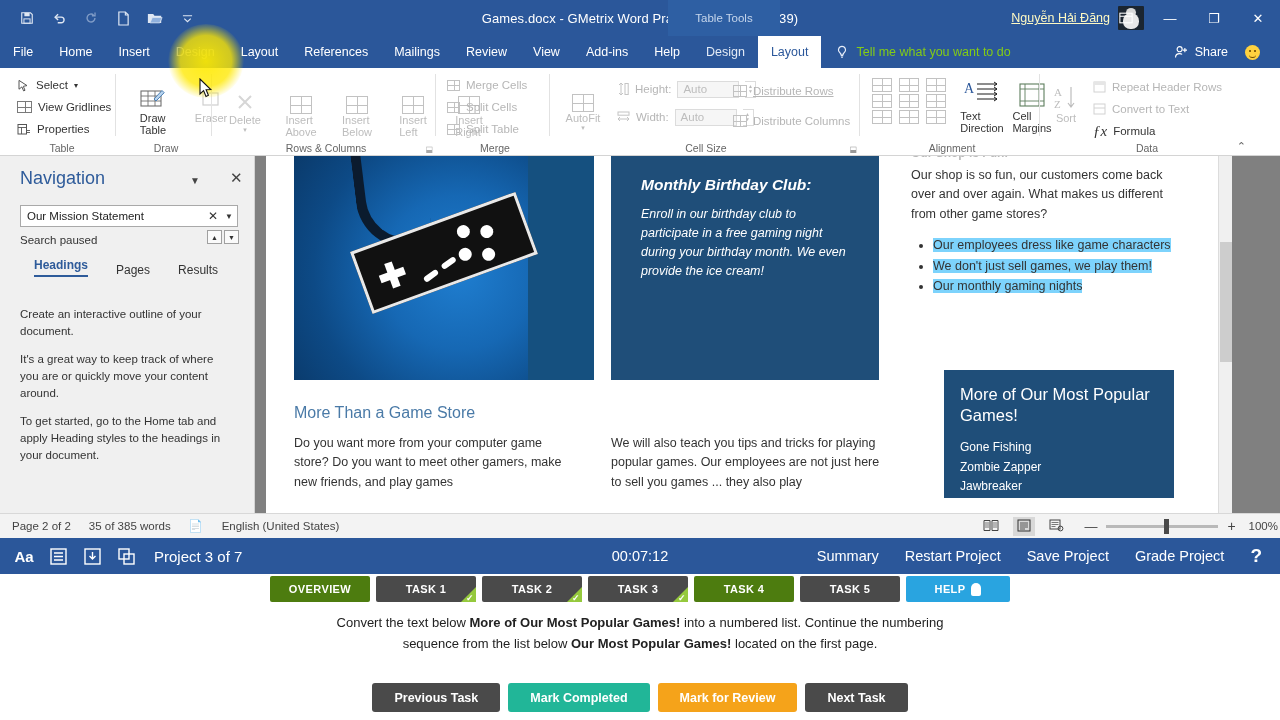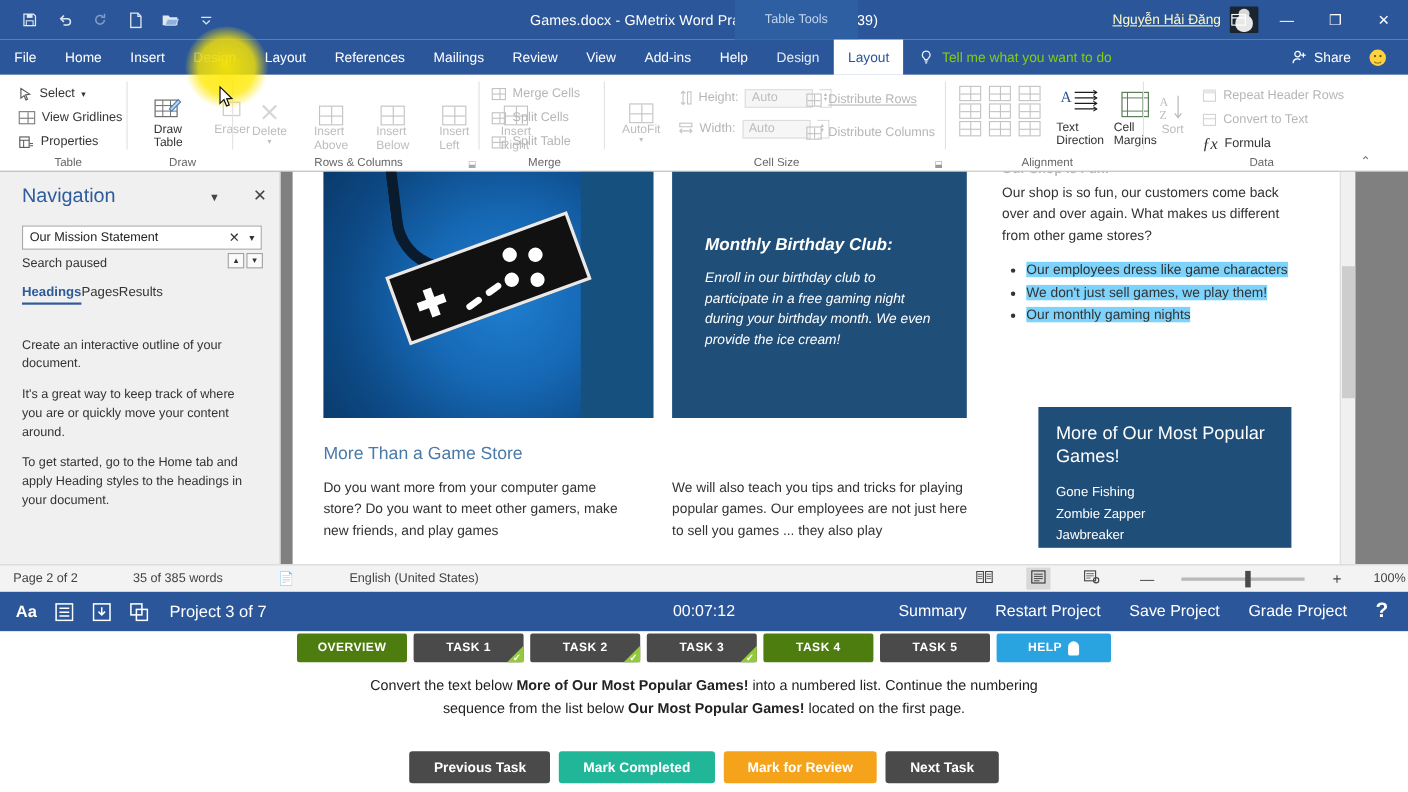--- a/index.html
+++ b/index.html
@@ -84,21 +84,21 @@
   .gridicon { width: 22px; height: 18px; border: 1.2px solid #7a7a7a; position: relative; }
   .gridicon::before { content:""; position:absolute; left:0; right:0; top:50%; height:1.2px; background:#7a7a7a; }
   .gridicon::after { content:""; position:absolute; top:0; bottom:0; left:50%; width:1.2px; background:#7a7a7a; }
   .gridicon.dim { border-color:#c2c2c2; }
   .gridicon.dim::before, .gridicon.dim::after { background:#c2c2c2; }
 
   
   .statusbar {
     position: absolute; left: 0; top: 513px; width: 1280px; height: 25px;
     background: #f3f3f3; border-top: 1px solid #d8d8d8;
-    display: flex; align-items: center; font-size: 11.5px; color: #444; gap: 16px;
+    display: flex; align-items: center; font-size: 11.5px; color: #444;
   }
   .statusbar .sgap { width: 18px; }
   .zoomslider { width: 112px; height: 3px; background: #b9b9b9; position: relative; }
   .zoomknob { position: absolute; left: 58px; top: -6px; width: 5px; height: 15px; background: #4a4a4a; }
 
   
   .docarea { position: absolute; left: 0; top: 156px; width: 1280px; height: 357px; background: #808080; overflow: hidden; }
   .navpane { position: absolute; left: 0; top: 0; width: 255px; height: 357px; background: #f0f0f0; border-right: 1px solid #d4d4d4; }
   .navtitle { position: absolute; left: 20px; top: 12px; font-size: 18px; color: #2e5b9a; }
   .navchev { position: absolute; left: 190px; top: 19px; font-size: 10px; color: #444; }
@@ -107,21 +107,21 @@
     position: absolute; left: 20px; top: 49px; width: 218px; height: 22px;
     border: 1px solid #a9a9a9; background: #fff; display: flex; align-items: center; padding: 0 4px 0 6px;
     font-size: 11.5px; color: #222;
   }
   .navsearch .x { margin-left: auto; font-size: 12px; color: #333; }
   .navsearch .dd { margin-left: 7px; font-size: 8px; color: #333; }
   .navpaused { position: absolute; left: 20px; top: 78px; font-size: 11.5px; color: #333; }
   .navarrows { position: absolute; left: 207px; top: 74px; display: flex; gap: 2px; }
   .navarrows div { width: 15px; height: 14px; border: 1px solid #a0a0a0; background: #fafafa;
                    font-size: 7px; display: flex; align-items: center; justify-content: center; color: #333; }
-  .navtabs { position: absolute; left: 20px; top: 102px; display: flex; font-size: 12px; color: #333; }
+  .navtabs { position: absolute; left: 34px; top: 102px; display: flex; gap: 28px; font-size: 12px; color: #333; align-items: flex-end; }
   .navtabs .t.active { color: #2e5b9a; font-weight: bold; border-bottom: 2px solid #2e5b9a; padding-bottom: 3px; }
   .navbody { position: absolute; left: 20px; top: 150px; width: 215px; font-size: 11.5px; color: #333; line-height: 1.45; }
   .navbody p { margin-bottom: 12px; }
 
   
   .page { position: absolute; left: 266px; top: 0; width: 966px; height: 357px; background: #fff; }
   .scrollbar { position: absolute; right: 0; top: 0; width: 14px; height: 357px; background: #f0f0f0; border-left: 1px solid #dcdcdc; }
   .scrollthumb { position: absolute; left: 1px; top: 86px; width: 12px; height: 120px; background: #cdcdcd; }
 
   .ctrlimg { position: absolute; left: 28px; top: 0; width: 300px; height: 224px;
@@ -133,21 +133,21 @@
   .pad { position: absolute; left: 62px; top: 64px; width: 176px; height: 66px; background: #111;
          border: 3px solid #e9e9e9; transform: rotate(-20deg); }
   .pad .dpad { position: absolute; left: 16px; top: 20px; width: 26px; height: 26px; }
   .pad .dpad::before { content:""; position:absolute; left:9px; top:0; width:8px; height:26px; background:#fff; }
   .pad .dpad::after { content:""; position:absolute; left:0; top:9px; width:26px; height:8px; background:#fff; }
   .pad .rb { position: absolute; border-radius:50%; background:#fff; width:13px; height:13px; }
   .pad .sel { position:absolute; width:16px; height:6px; background:#fff; border-radius:4px; transform: rotate(-16deg); }
 
   .bluebox {
     position: absolute; left: 345px; top: 0; width: 268px; height: 224px; background: #1f4e79;
-    color: #fff; font-style: italic; padding: 58px 26px 0 30px;
+    color: #fff; font-style: italic; padding: 20px 26px 0 30px;
   }
   .bluebox .bt { font-size: 15.5px; font-weight: bold; margin-bottom: 7px; }
   .bluebox .bb { font-size: 12.5px; line-height: 1.52; margin-top: 11px; }
 
   .colgap { position: absolute; left: 613px; top: 0; width: 32px; height: 340px; background: #fff; }
 
   .rtcol { position: absolute; left: 645px; top: -10px; width: 268px; font-size: 12.5px; color: #333; }
   .rtcol .faded { color: #b9b9b9; font-size: 12px; font-weight: bold; }
   .rtcol p { line-height: 1.55; }
   .rtcol ul { margin: 12px 0 0 22px; }

